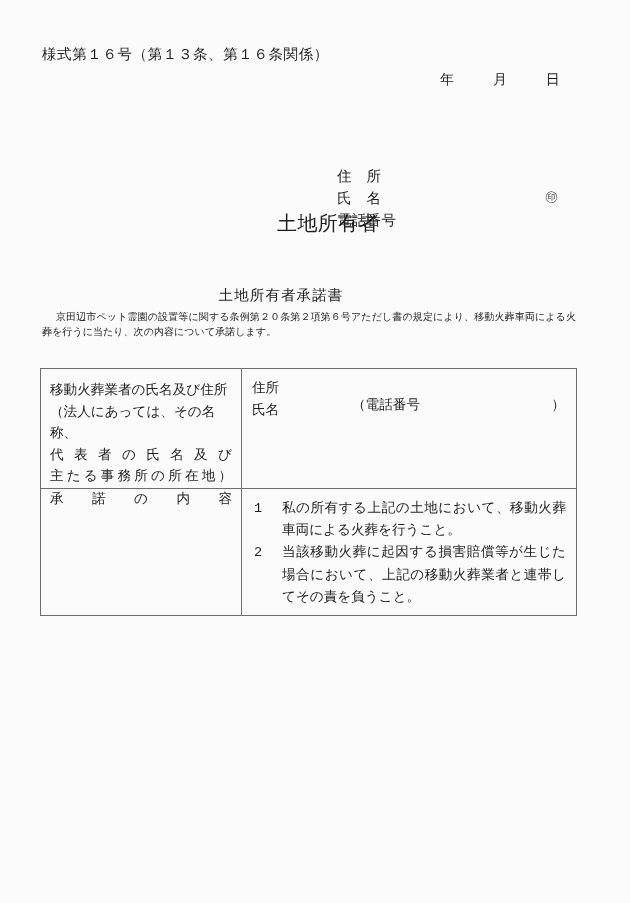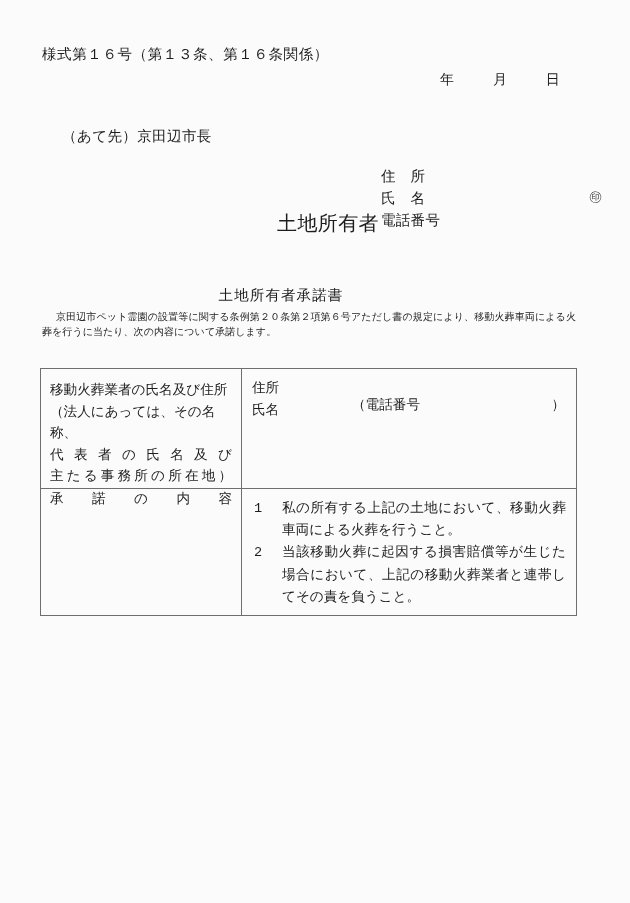--- a/index.html
+++ b/index.html
@@ -59,21 +59,21 @@
     letter-spacing: 0.4px;
     text-align: right;
   }
   .owner-lines {
     left: 337px;
     top: 166px;
     font-size: 14.5px;
     line-height: 22.2px;
     letter-spacing: 0.3px;
   }
-  .owner-lines .ln { position: relative; height: 22.2px; margin-left: 44px; }
+  .owner-lines .ln { position: relative; height: 22.2px; }
   .seal {
     position: absolute;
     left: 208px;
     top: -1px;
     font-size: 13px;
   }
 
   
   .doc-title {
     left: 0;
@@ -186,21 +186,20 @@
 <div class="page">
 
   <div class="abs form-no">様式第１６号（第１３条、第１６条関係）</div>
 
   <div class="abs date-line">
     <span class="dslot">年</span>
     <span class="dslot">月</span>
     <span class="dslot">日</span>
   </div>
 
-  <div class="abs addressee">（あて先）京田辺市長</div>
 
   <div class="abs owner-label">土地所有者</div>
 
   <div class="abs owner-lines">
     <div class="ln">
       <span>住　所</span>
     </div>
     <div class="ln">
       <span>氏　名</span>
       <span class="seal">㊞</span>

